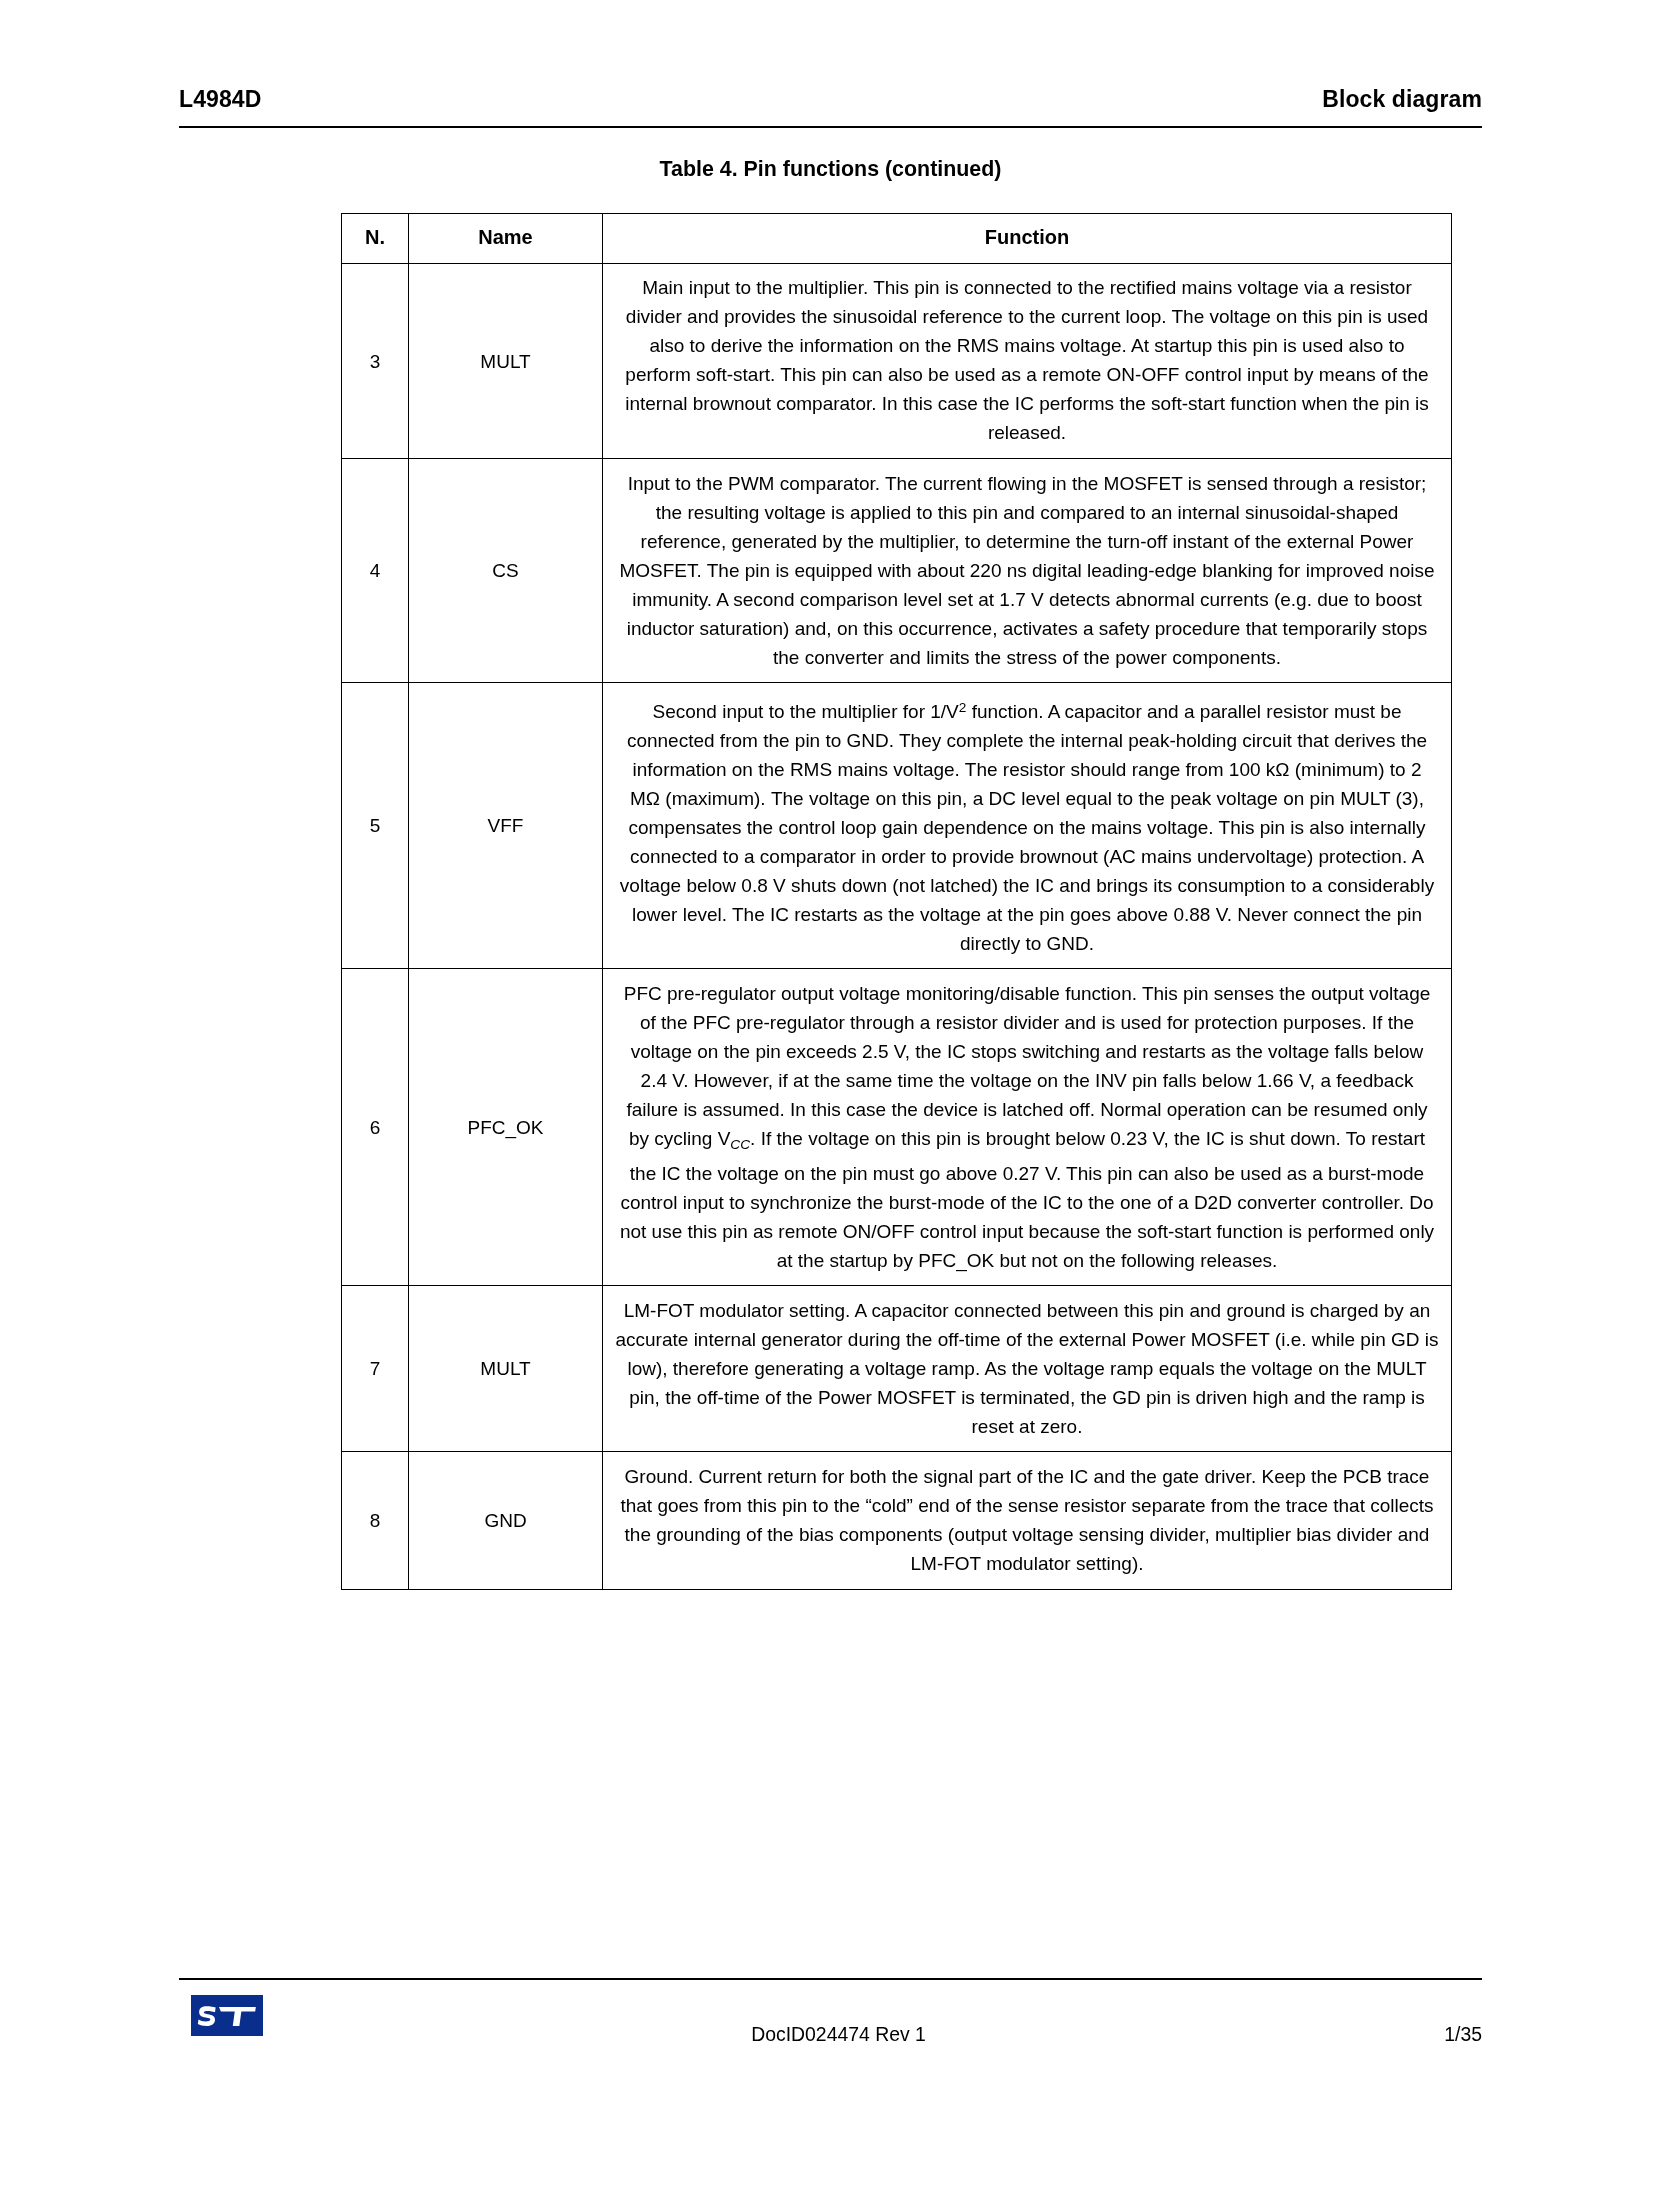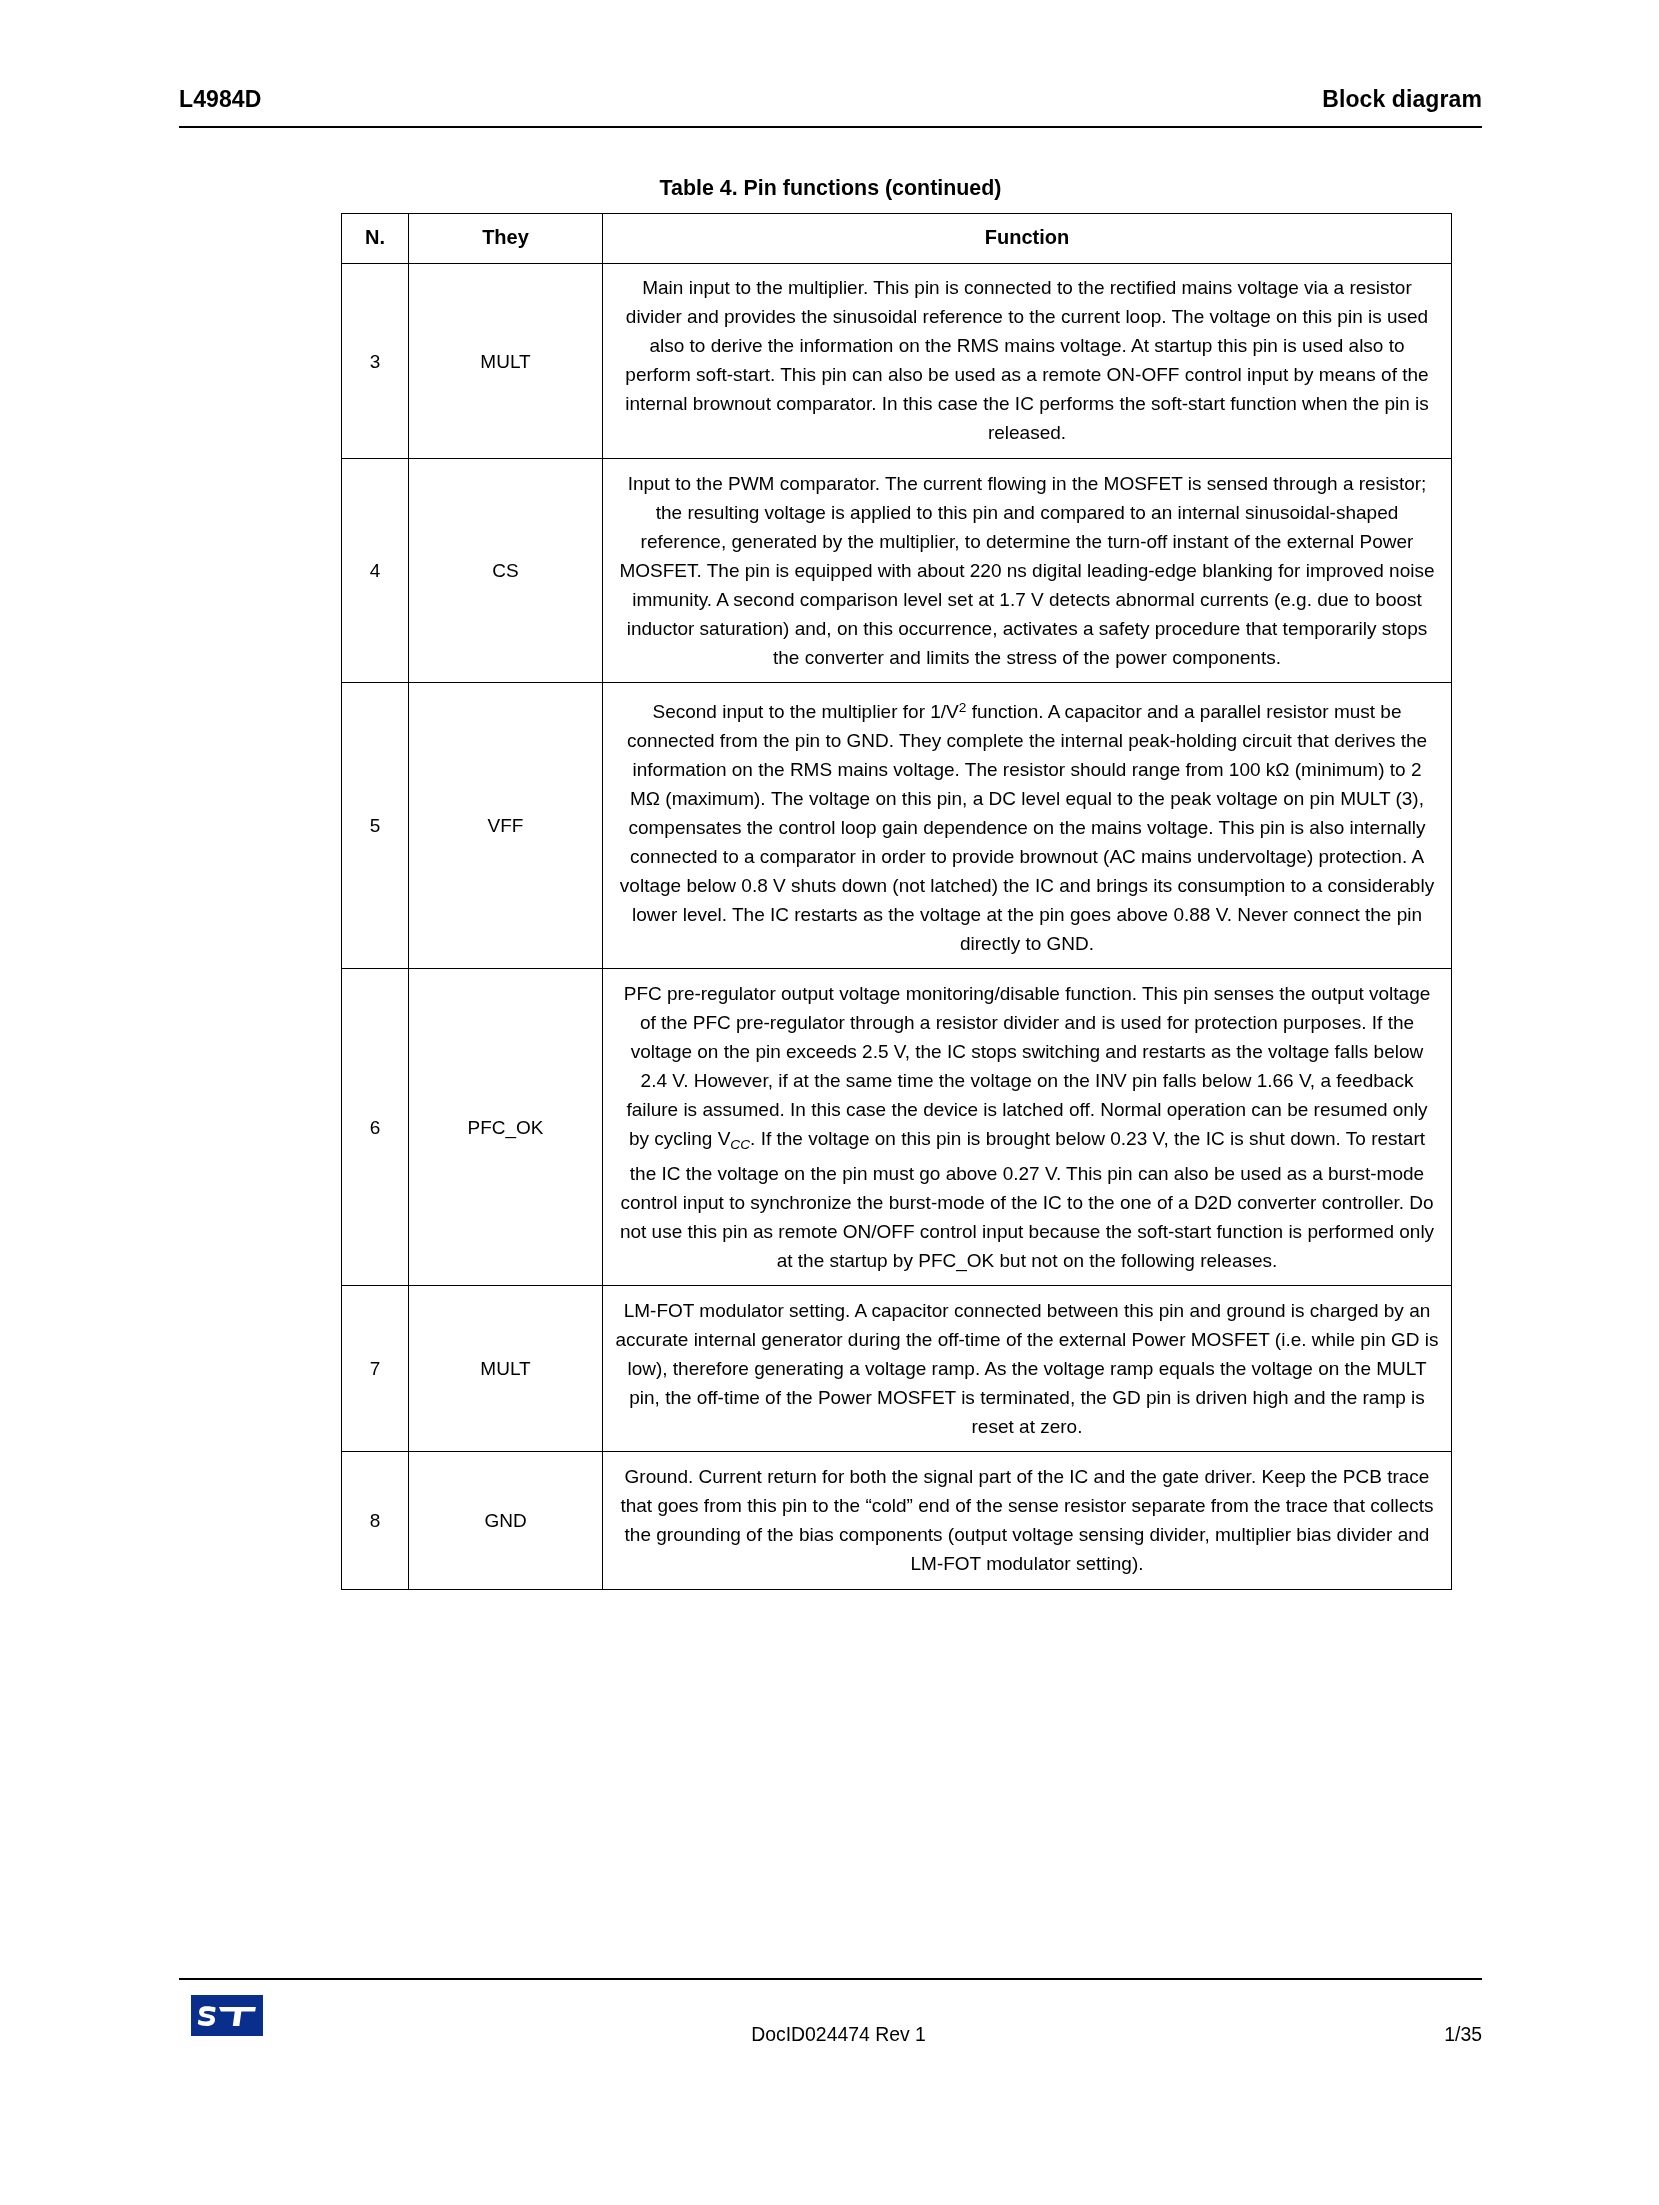--- a/index.html
+++ b/index.html
@@ -41,21 +41,21 @@
     top: 126px;
     left: 179px;
     width: 1303px;
     height: 2px;
     background: #000000;
   }
 
   
   .table-caption {
     position: absolute;
-    top: 176px;
+    top: 157px;
     left: 179px;
     width: 1303px;
     text-align: center;
     font-size: 21.4px;
     font-weight: bold;
   }
 
   
   .table-wrap {
     position: absolute;
@@ -161,21 +161,21 @@
   <div class="table-wrap">
     <table class="pin-table">
       <colgroup>
         <col class="c-n">
           <col class="c-name">
           <col class="c-func">
       </colgroup>
       <thead>
         <tr>
           <th>N.</th>
-          <th>They</th>
+          <th>Name</th>
           <th>Function</th>
         </tr>
       </thead>
       <tbody>
         <tr>
           <td class="num">3</td>
           <td class="name">MULT</td>
           <td class="func">
               <p>Main input to the multiplier. This pin is connected to the rectified mains voltage via a resistor divider and provides the sinusoidal reference to the current loop. The voltage on this pin is used also to derive the information on the RMS mains voltage. At startup this pin is used also to perform soft-start. This pin can also be used as a remote ON-OFF control input by means of the internal brownout comparator. In this case the IC performs the soft-start function when the pin is released.</p>
             </td>

